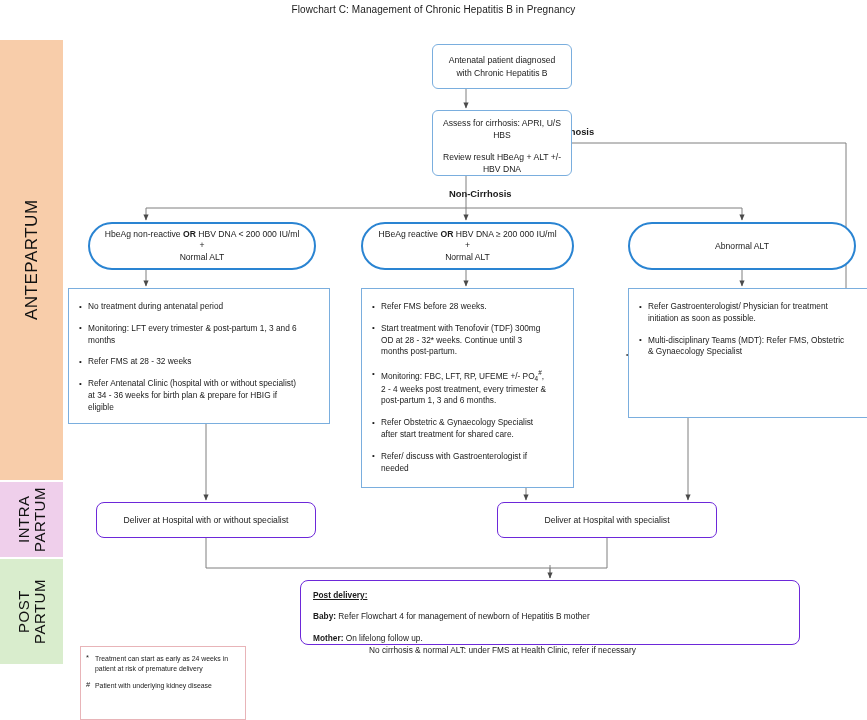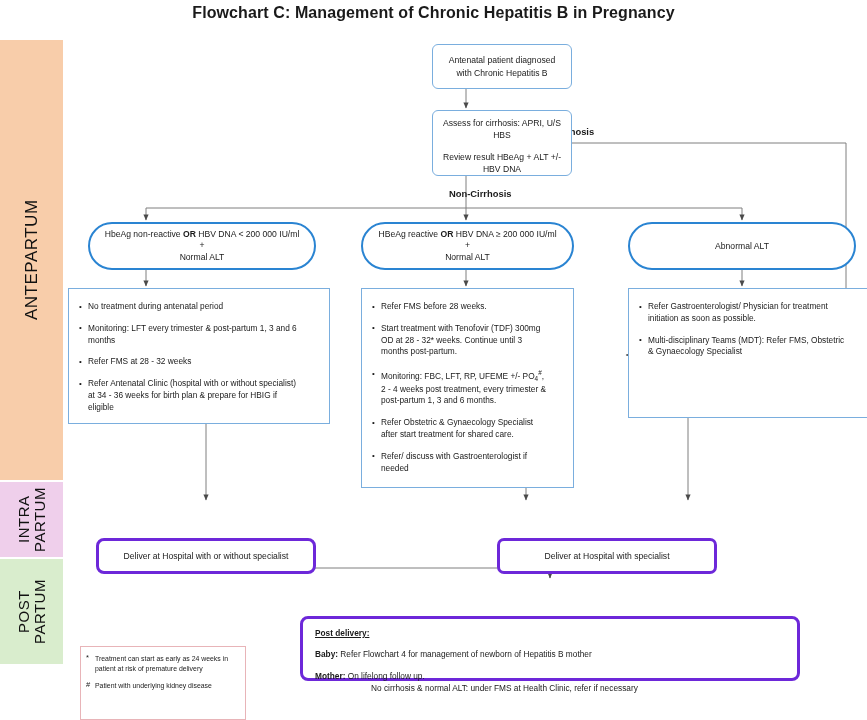--- a/index.html
+++ b/index.html
@@ -1,34 +1,34 @@
 <!DOCTYPE html>
 <html><head>
 <meta charset="utf-8">
 <style>
   html,body{margin:0;padding:0;background:#ffffff;}
   body{width:867px;height:720px;position:relative;overflow:hidden;
        font-family:"Liberation Sans","DejaVu Sans",sans-serif;color:#1a1a1a;}
   .abs{position:absolute;box-sizing:border-box;}
 
   
-  #title{left:0;top:4px;width:867px;text-align:center;font-size:16px;font-weight:bold;
+  #title{left:0;top:4px;width:867px;text-align:center;font-size:10px;font-weight:normal;
          letter-spacing:.1px;}
 
   
   .band{writing-mode:vertical-rl;transform:rotate(180deg);
         display:flex;align-items:center;justify-content:center;
         font-size:17px;letter-spacing:.5px;text-align:center;line-height:1.05;color:#111;}
   #band-ante{left:0;top:40px;width:63px;height:440px;background:#f8cdaa;}
   #band-intra{left:0;top:482px;width:63px;height:75px;background:#efcfeb;font-size:15px;}
   #band-post{left:0;top:559px;width:63px;height:105px;background:#d9edcd;font-size:15px;}
 
   
   .box{border:1px solid #7aaede;background:#ffffff;}
-  .box.gray{border:3px solid #6d28d9;margin-top:36px;}
+  .box.gray{border:1px solid #6d28d9;}
   .rounded{border-radius:6px;margin-left:36px;}
   .pill{border:2px solid #2a84d2;border-radius:24px;background:#fff;}
   .cap{border-radius:8px;}
 
   .ctr{display:flex;align-items:center;justify-content:center;text-align:center;}
   .t{font-size:8.6px;line-height:1.45;}
 
   
   #n-antenatal{left:396px;top:44px;width:140px;height:45px;}
   #n-assess{left:396px;top:110px;width:140px;height:66px;padding:6px 6px;

